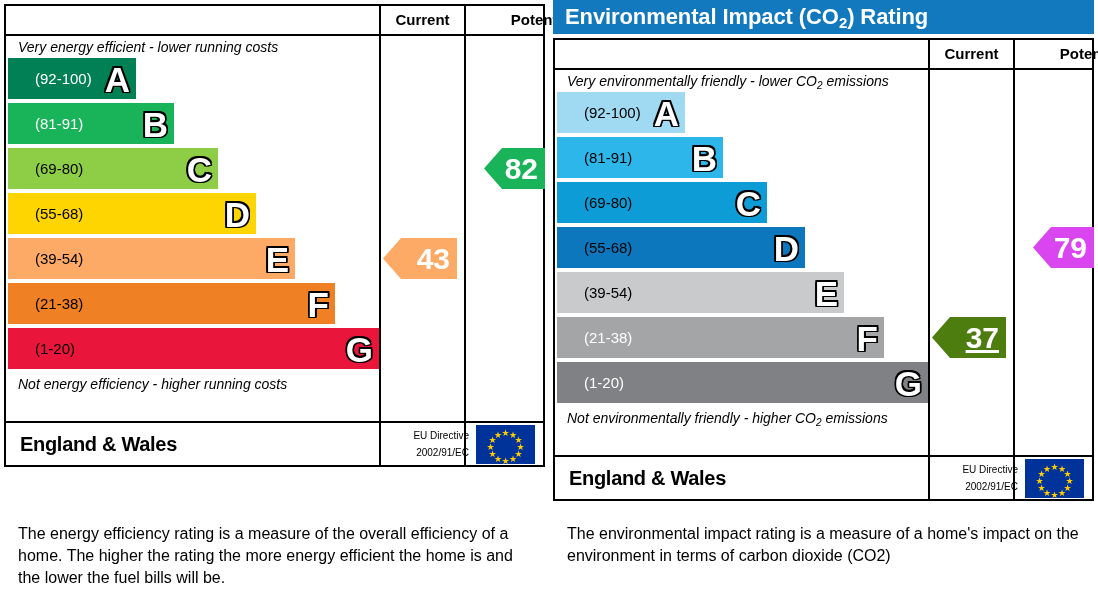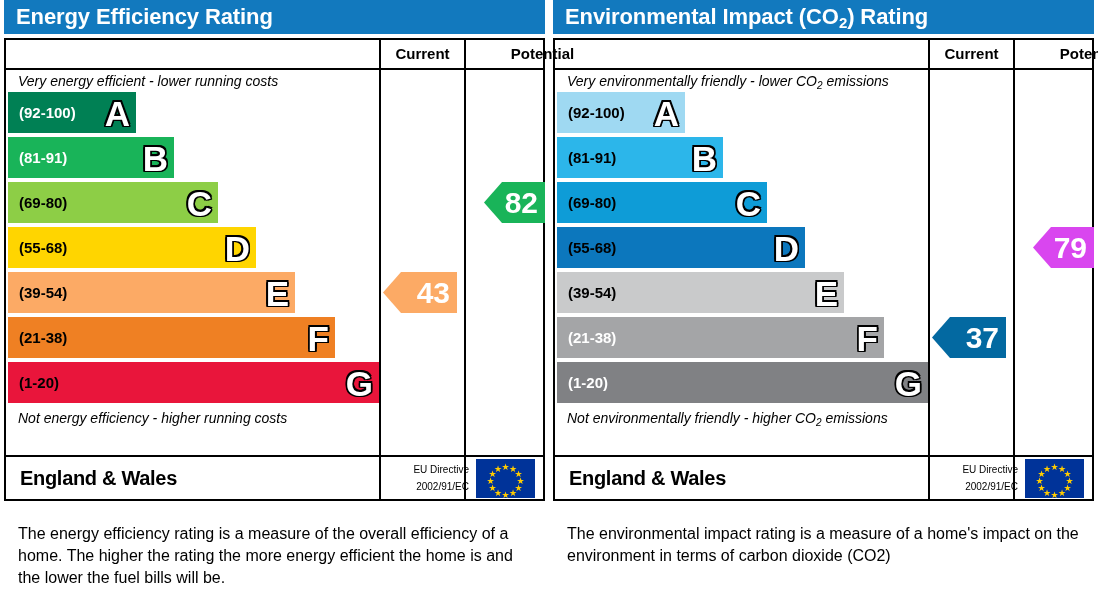--- a/index.html
+++ b/index.html
@@ -162,22 +162,22 @@
   .band {
     height: 41px;
     margin-bottom: 4px;
     position: relative;
     display: flex;
     align-items: center;
     box-sizing: border-box;
   }
   .band-range {
     font-size: 15px;
-    font-weight: bold;
-    padding-left: 11px;
+    font-weight: normal;
+    padding-left: 27px;
     white-space: nowrap;
     z-index: 2;
   }
   .band-letter {
     position: absolute;
     right: 6px;
     top: 50%;
     transform: translateY(-50%);
     font-size: 35px;
     font-weight: bold;
@@ -225,23 +225,20 @@
   .desc-left  { left: 18px; }
   .desc-right { left: 567px; }
 </style>
 </head>
 <body>
 
 <div class="page">
 
   <div class="epc epc-left">
 
-    <div class="title-bar">
-      <span>Energy Efficiency Rating</span>
-    </div>
 
     <div class="frame">
 
       <div class="col-div col-div-1"></div>
       <div class="col-div col-div-2"></div>
 
       <div class="hdr-row">
         <div class="hdr-cell hdr-current">Current</div>
         <div class="hdr-cell hdr-potential">Potential</div>
       </div>
@@ -358,21 +355,21 @@
           </div>
           <div class="band" style="width:371px;background:#808184;">
             <span class="band-range" style="color:#ffffff;">(1-20)</span>
             <span class="band-letter">G</span>
           </div>
         </div>
         <div class="cap-text"><span>Not environmentally friendly - higher CO</span><sub>2</sub><span> emissions</span></div>
       </div>
 
       <div class="arrow-col arrow-col-current">
-        <div class="arrow arrow-current" style="top:247px;background:#0369a1;">37</div>
+        <div class="arrow arrow-current" style="top:247px;background:#4d7c0f;text-decoration:underline;">37</div>
       </div>
       <div class="arrow-col arrow-col-potential">
         <div class="arrow arrow-potential" style="top:157px;background:#d946ef;">79</div>
       </div>
 
       <div class="footer-row">
         <div class="ew-name">England &amp; Wales</div>
         <div class="eu-directive">
           <div>EU Directive</div>
           <div>2002/91/EC</div>

